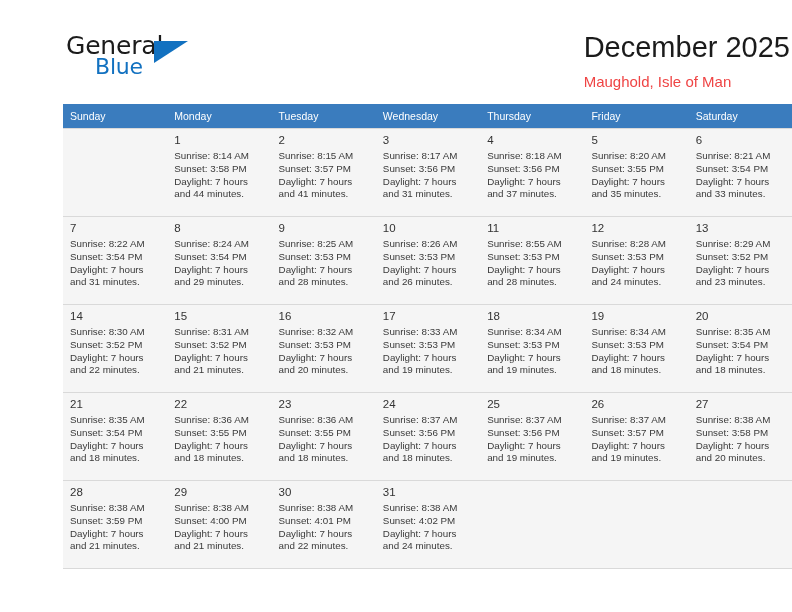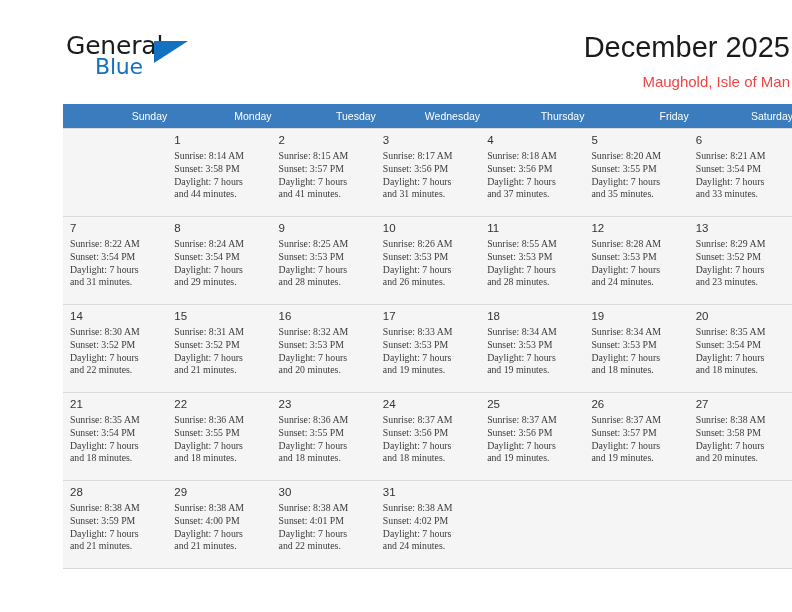--- a/index.html
+++ b/index.html
@@ -68,21 +68,20 @@
     width: 0;
     height: 0;
     border-left: 34px solid #1271c0;
     border-bottom: 22px solid transparent;
   }
 
   .title-block {
     position: absolute;
     right: 0;
     top: 0;
-    text-align: right;
   }
   .cal-title {
     font-size: 29px;
     font-weight: 400;
     color: #1b1b1b;
     line-height: 34px;
     white-space: nowrap;
     font-family: "Liberation Sans", sans-serif;
   }
   .cal-subtitle {
@@ -102,21 +101,21 @@
     top: 104px;
     width: 730px;
     border-collapse: collapse;
     table-layout: fixed;
   }
   .calendar th {
     background: #3a7cbe;
     color: #ffffff;
     font-size: 10.5px;
     font-weight: 400;
-    text-align: right;
+    text-align: left;
     padding: 6px 0 6px 7px;
     height: 12px;
     border: none;
     font-family: "Liberation Sans", sans-serif;
   }
   .calendar td {
     vertical-align: top;
     padding: 0;
     border-top: 1px solid #d9d9d9;
     border-bottom: 1px solid #d9d9d9;
@@ -136,21 +135,21 @@
     font-size: 11.5px;
     color: #333333;
     line-height: 15px;
     margin-bottom: 2px;
     font-family: "Liberation Sans", sans-serif;
   }
   .detail {
     font-size: 9.8px;
     color: #3a3a3a;
     line-height: 12.8px;
-    font-family: Liberation Serif, serif;
+    font-family: Liberation Sans, sans-serif;
   }
   .detail div {
     white-space: nowrap;
   }
   td.empty .cell { }
 </style>
 </head>
 <body>
 
 <div class="page">

